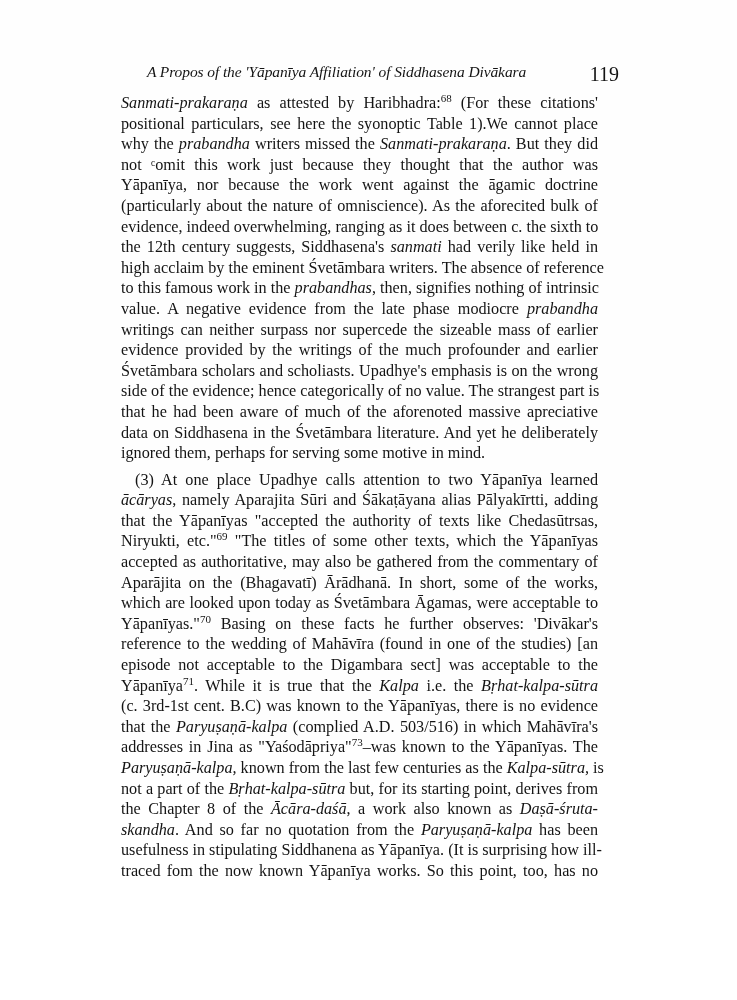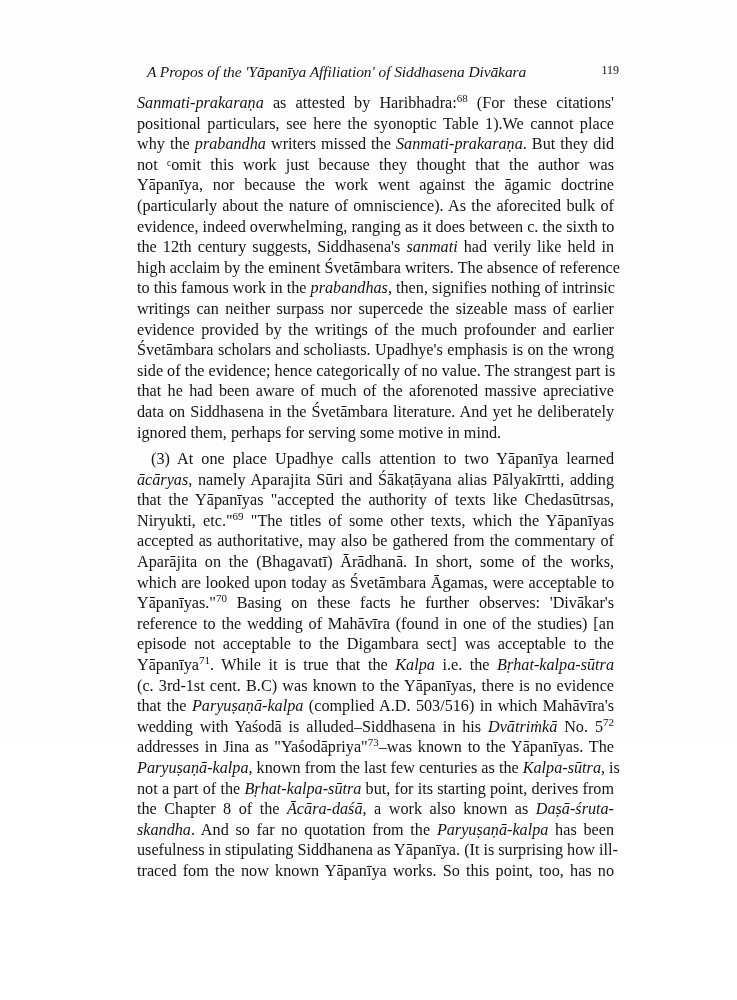--- a/index.html
+++ b/index.html
@@ -34,25 +34,25 @@
       left: 0;
       top: 0;
       font-style: italic;
       white-space: nowrap;
       letter-spacing: -0.1px;
     }
     .page-number {
       position: absolute;
       right: -12px;
       top: 0;
-      font-size: 12px;
+      font-size: 20px;
     }
     .body-text {
       position: absolute;
-      left: 137px;
+      left: 121px;
       top: 93px;
       width: 477px;
     }
     .line {
       display: block;
       height: 20.6px;
       line-height: 20.6px;
       font-size: 16.2px;
       white-space: nowrap;
       text-align: justify;
@@ -91,20 +91,21 @@
         <span class="line"><i>Sanmati-prakaraṇa</i><span> as attested by Haribhadra:</span><sup>68</sup><span> (For these citations'</span></span>
         <span class="line"><span>positional particulars, see here the syonoptic Table 1).We cannot place</span></span>
         <span class="line"><span>why the </span><i>prabandha</i><span> writers missed the </span><i>Sanmati-prakaraṇa</i><span>. But they did</span></span>
         <span class="line"><span>not ᶜomit this work just because they thought that the author was</span></span>
         <span class="line"><span>Yāpanīya, nor because the work went against the āgamic doctrine</span></span>
         <span class="line"><span>(particularly about the nature of omniscience). As the aforecited bulk of</span></span>
         <span class="line"><span>evidence, indeed overwhelming, ranging as it does between c. the sixth to</span></span>
         <span class="line"><span>the 12th century suggests, Siddhasena's </span><i>sanmati</i><span> had verily like held in</span></span>
         <span class="line"><span>high acclaim by the eminent Śvetāmbara writers. The absence of reference</span></span>
         <span class="line"><span>to this famous work in the </span><i>prabandhas</i><span>, then, signifies nothing of intrinsic</span></span>
+        <span class="line"><span>value. A negative evidence from the late phase modiocre </span><i>prabandha</i></span>
         <span class="line"><span>writings can neither surpass nor supercede the sizeable mass of earlier</span></span>
         <span class="line"><span>evidence provided by the writings of the much profounder and earlier</span></span>
         <span class="line"><span>Śvetāmbara scholars and scholiasts. Upadhye's emphasis is on the wrong</span></span>
         <span class="line"><span>side of the evidence; hence categorically of no value. The strangest part is</span></span>
         <span class="line"><span>that he had been aware of much of the aforenoted massive apreciative</span></span>
         <span class="line"><span>data on Siddhasena in the Śvetāmbara literature. And yet he deliberately</span></span>
         <span class="line last"><span>ignored them, perhaps for serving some motive in mind.</span></span>
       </div>
       <span class="gap"></span>
       <div>
@@ -114,21 +115,20 @@
         <span class="line"><span>Niryukti, etc."</span><sup>69</sup><span> "The titles of some other texts, which the Yāpanīyas</span></span>
         <span class="line"><span>accepted as authoritative, may also be gathered from the commentary of</span></span>
         <span class="line"><span>Aparājita on the (Bhagavatī) Ārādhanā. In short, some of the works,</span></span>
         <span class="line"><span>which are looked upon today as Śvetāmbara Āgamas, were acceptable to</span></span>
         <span class="line"><span>Yāpanīyas."</span><sup>70</sup><span> Basing on these facts he further observes: 'Divākar's</span></span>
         <span class="line"><span>reference to the wedding of Mahāvīra (found in one of the studies) [an</span></span>
         <span class="line"><span>episode not acceptable to the Digambara sect] was acceptable to the</span></span>
         <span class="line"><span>Yāpanīya</span><sup>71</sup><span>. While it is true that the </span><i>Kalpa</i><span> i.e. the </span><i>Bṛhat-kalpa-sūtra</i></span>
         <span class="line"><span>(c. 3rd-1st cent. B.C) was known to the Yāpanīyas, there is no evidence</span></span>
         <span class="line"><span>that the </span><i>Paryuṣaṇā-kalpa</i><span> (complied A.D. 503/516) in which Mahāvīra's</span></span>
-        <span class="line"><span>wedding with Yaśodā is alluded–Siddhasena in his </span><i>Dvātriṁkā</i><span> No. 5</span><sup>72</sup></span>
         <span class="line"><span>addresses in Jina as "Yaśodāpriya"</span><sup>73</sup><span>–was known to the Yāpanīyas. The</span></span>
         <span class="line"><i>Paryuṣaṇā-kalpa,</i><span> known from the last few centuries as the </span><i>Kalpa-sūtra,</i><span> is</span></span>
         <span class="line"><span>not a part of the </span><i>Bṛhat-kalpa-sūtra</i><span> but, for its starting point, derives from</span></span>
         <span class="line"><span>the Chapter 8 of the </span><i>Ācāra-daśā</i><span>, a work also known as </span><i>Daṣā-śruta-</i></span>
         <span class="line"><i>skandha</i><span>. And so far no quotation from the </span><i>Paryuṣaṇā-kalpa</i><span> has been</span></span>
         <span class="line last"><span>usefulness in stipulating Siddhanena as Yāpanīya. (It is surprising how ill-</span></span>
         <span class="line"><span>traced fom the now known Yāpanīya works. So this point, too, has no</span></span>
       </div>
     </div>
 </div>

